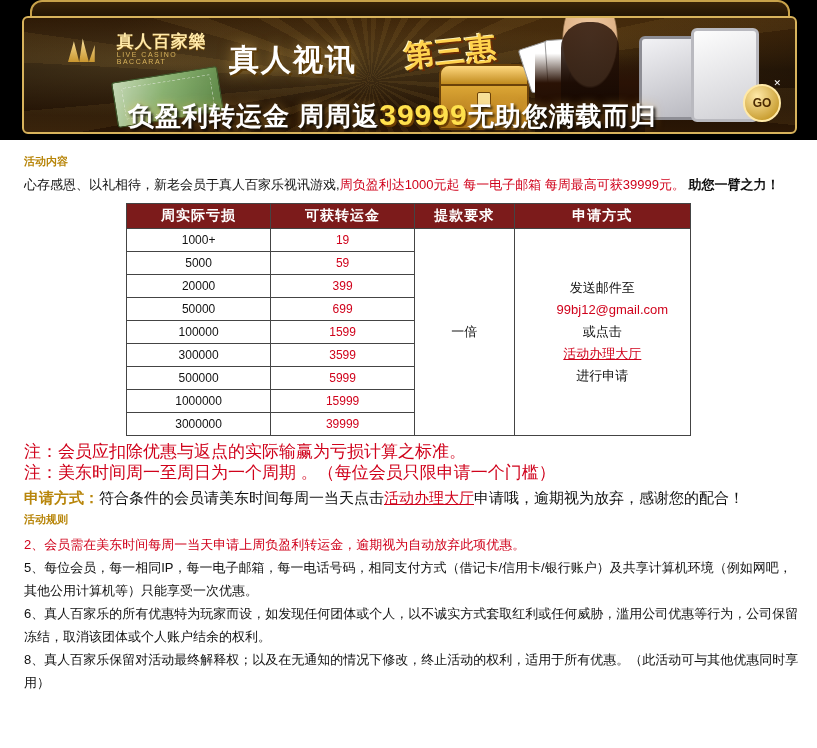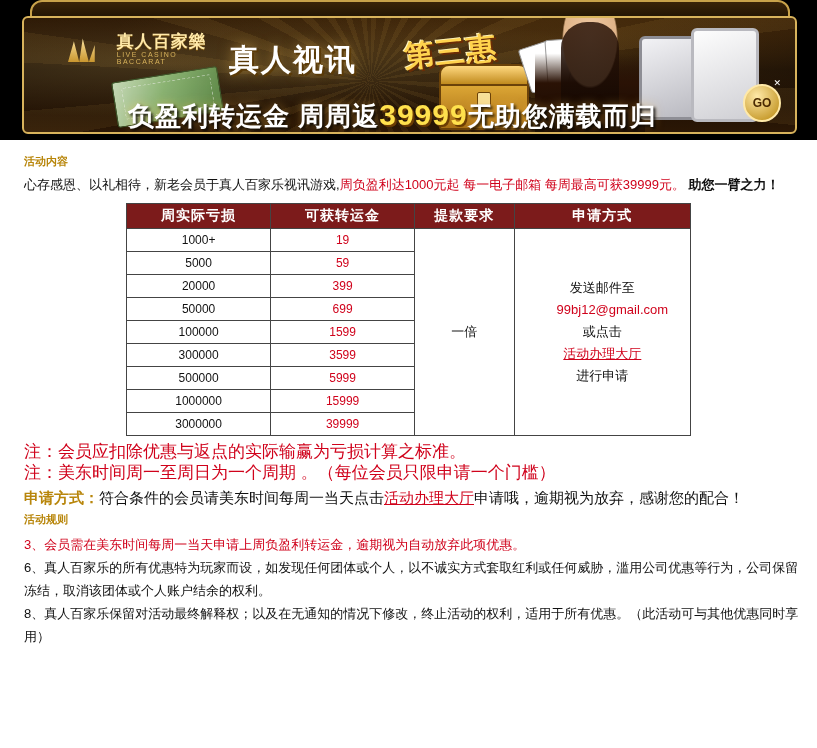--- a/index.html
+++ b/index.html
@@ -439,19 +439,20 @@
     <div class="note">注：会员应扣除优惠与返点的实际输赢为亏损计算之标准。</div>
     <div class="note">注：美东时间周一至周日为一个周期 。（每位会员只限申请一个门槛）</div>
 
     <div class="apply-line">
       <b>申请方式：</b><span>符合条件的会员请美东时间每周一当天点击</span><a>活动办理大厅</a><span>申请哦，逾期视为放弃，感谢您的配合！</span>
     </div>
 
     <div class="sec-title">活动规则</div>
 
     <div class="rules">
-      <div class="rule red">3、会员需在美东时间每周一当天申请上周负盈利转运金，逾期视为自动放弃此项优惠。</div>
+      <div class="rule red">2、会员需在美东时间每周一当天申请上周负盈利转运金，逾期视为自动放弃此项优惠。</div>
+      <div class="rule">5、每位会员，每一相同IP，每一电子邮箱，每一电话号码，相同支付方式（借记卡/信用卡/银行账户）及共享计算机环境（例如网吧，其他公用计算机等）只能享受一次优惠。</div>
       <div class="rule">6、真人百家乐的所有优惠特为玩家而设，如发现任何团体或个人，以不诚实方式套取红利或任何威胁，滥用公司优惠等行为，公司保留冻结，取消该团体或个人账户结余的权利。</div>
       <div class="rule">8、真人百家乐保留对活动最终解释权；以及在无通知的情况下修改，终止活动的权利，适用于所有优惠。（此活动可与其他优惠同时享用）</div>
     </div>
 
   </div>
 </div>
 
 </body></html>

